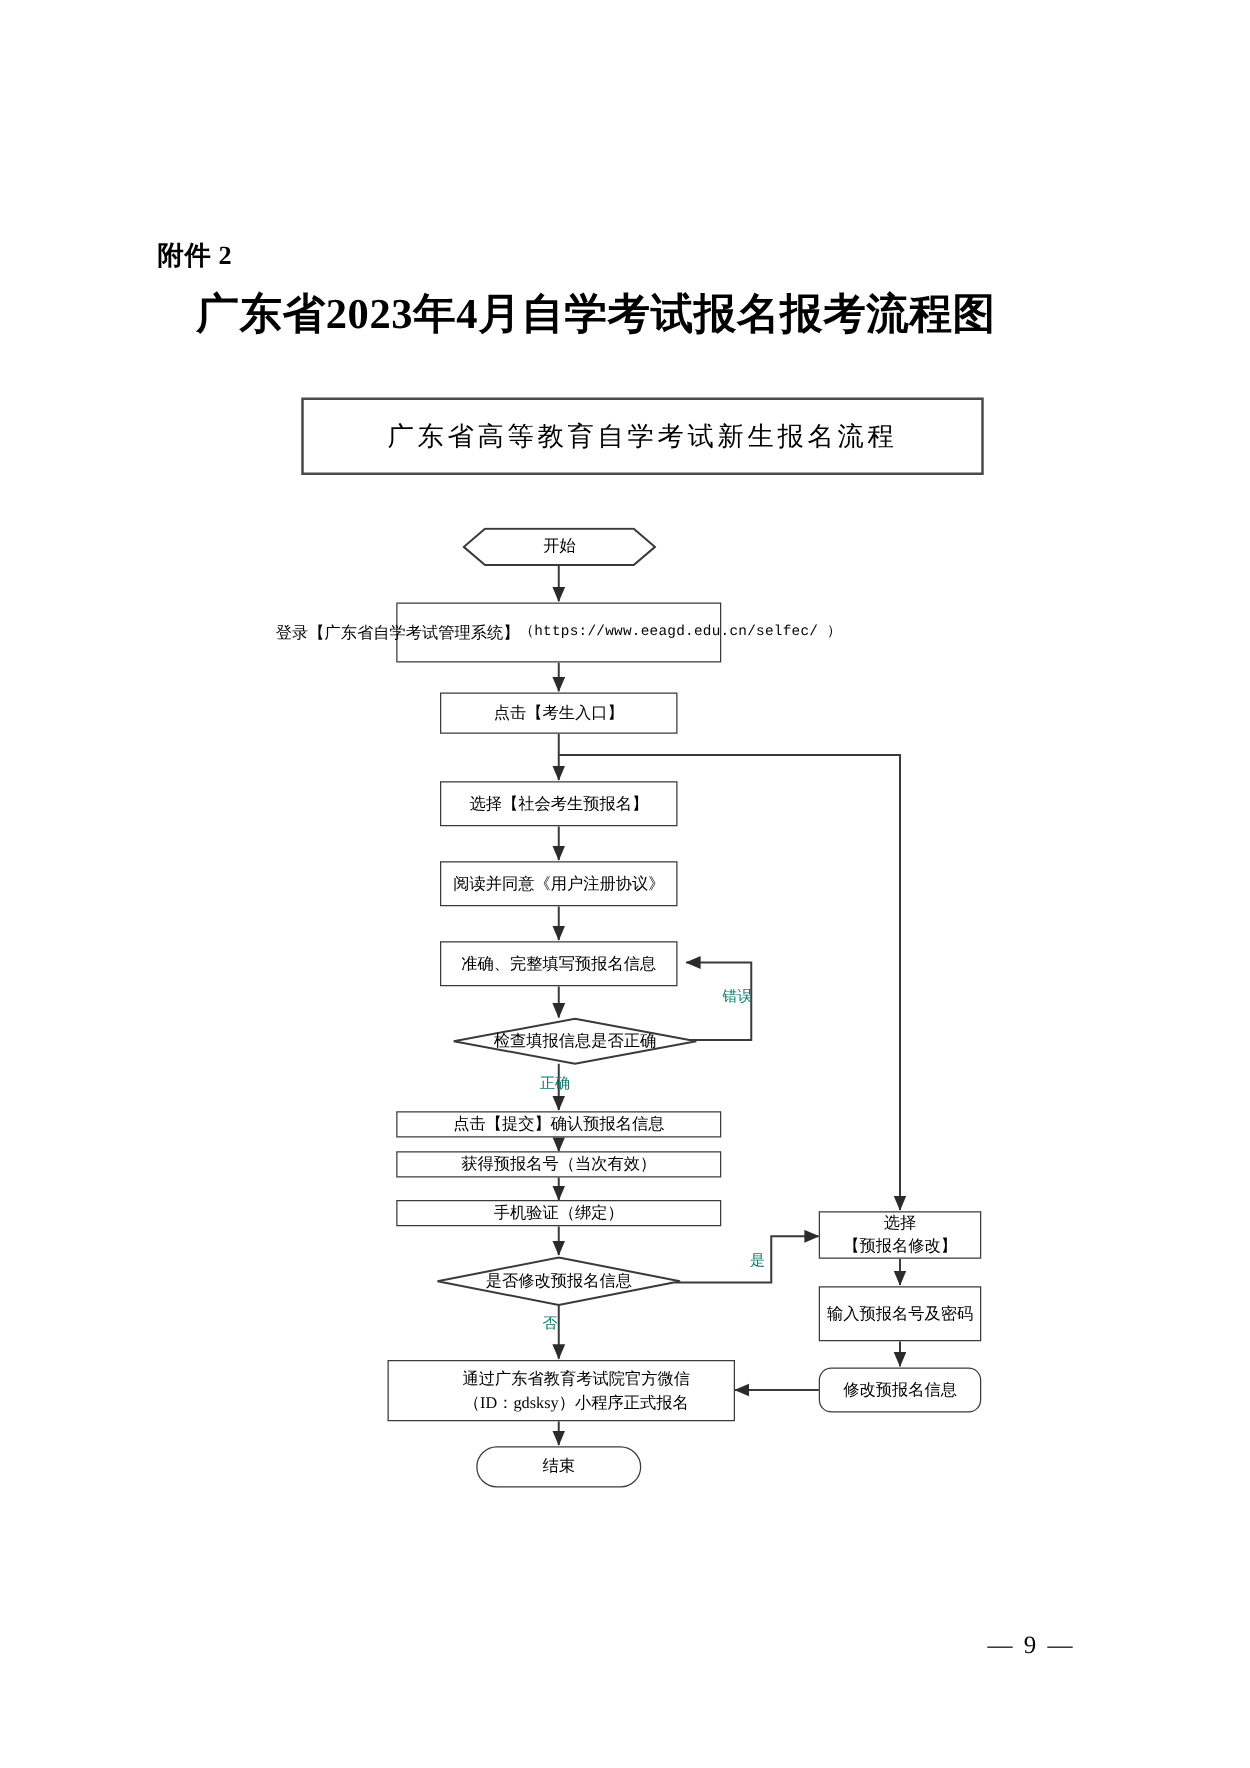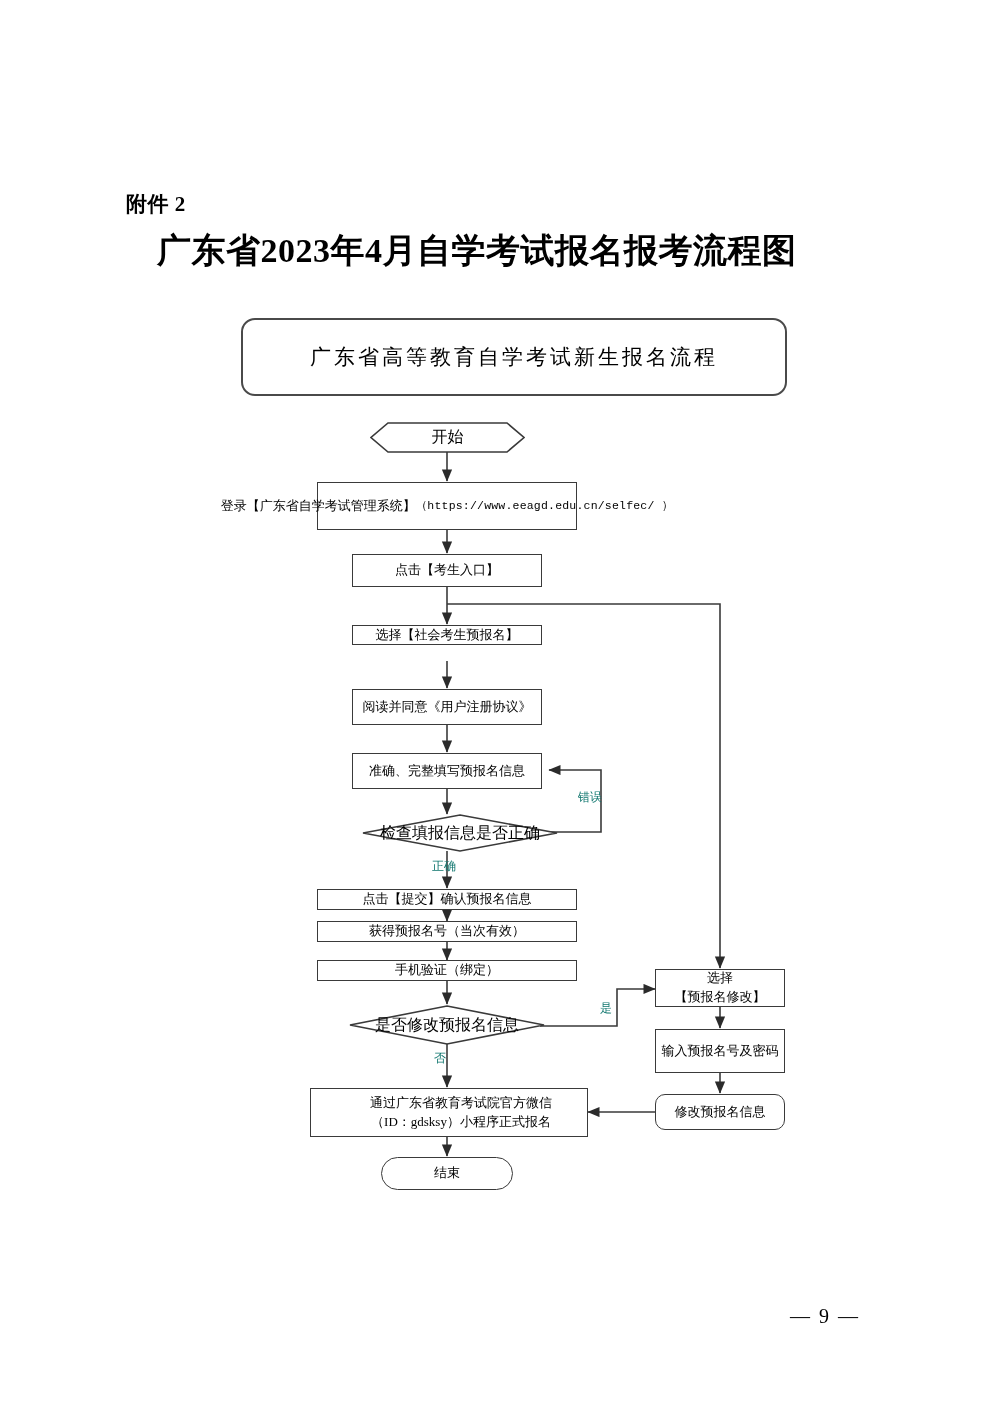--- a/index.html
+++ b/index.html
@@ -89,21 +89,21 @@
   }
   .hexwrap svg, .diamondwrap svg {
     position: absolute;
     left: 0;
     top: 0;
   }
   .shape-label {
     position: relative;
     z-index: 2;
     text-align: center;
-    font-size: 16px;
+    font-size: 13px;
     line-height: 1.4;
     white-space: nowrap;
     font-family: "Liberation Serif", "DejaVu Serif", serif;
   }
 
   .edge-label {
     position: absolute;
     font-size: 12px;
     font-family: "Liberation Serif", "DejaVu Serif", serif;
     white-space: nowrap;
@@ -133,21 +133,21 @@
   }
   .nowrap { white-space: nowrap; }
 </style>
 </head>
 <body>
 
 <div id="attachment-label">附件 2</div>
 
 <div id="doc-title">广东省2023年4月自学考试报名报考流程图</div>
 
-<div class="title-box" style="left:241px; top:318px; width:546px; height:78px;border-radius:14px;">
+<div class="title-box" style="left:241px; top:318px; width:546px; height:62px;">
   <span>广东省高等教育自学考试新生报名流程</span>
 </div>
 
 <svg id="flowchart" viewBox="0 0 1000 1414" xmlns="http://www.w3.org/2000/svg">
   <defs>
     <marker id="arrow" markerWidth="9" markerHeight="9" refX="7.2" refY="3.2" orient="auto" markerUnits="strokeWidth">
       <path d="M0,0 L0,6.4 L7.6,3.2 z" fill="#2b2b2b"></path>
     </marker>
   </defs>
   <g stroke="#3a3a3a" stroke-width="1.6" fill="none">
@@ -199,21 +199,21 @@
 
 <div class="node rect" style="left:317px; top:482px; width:260px; height:48px; ">
   <div class="nowrap">登录【广东省自学考试管理系统】</div>
   <div class="mono-line nowrap">（https://www.eeagd.edu.cn/selfec/ ）</div>
 </div>
 
 <div class="node rect" style="left:352px; top:554px; width:190px; height:33px;">
   <span class="nowrap">点击【考生入口】</span>
 </div>
 
-<div class="node rect" style="left:352px; top:625px; width:190px; height:20px;">
+<div class="node rect" style="left:352px; top:625px; width:190px; height:36px;">
   <span class="nowrap">选择【社会考生预报名】</span>
 </div>
 
 <div class="node rect" style="left:352px; top:689px; width:190px; height:36px;">
   <span class="nowrap">阅读并同意《用户注册协议》</span>
 </div>
 
 <div class="node rect" style="left:352px; top:753px; width:190px; height:36px;">
   <span class="nowrap">准确、完整填写预报名信息</span>
 </div>

